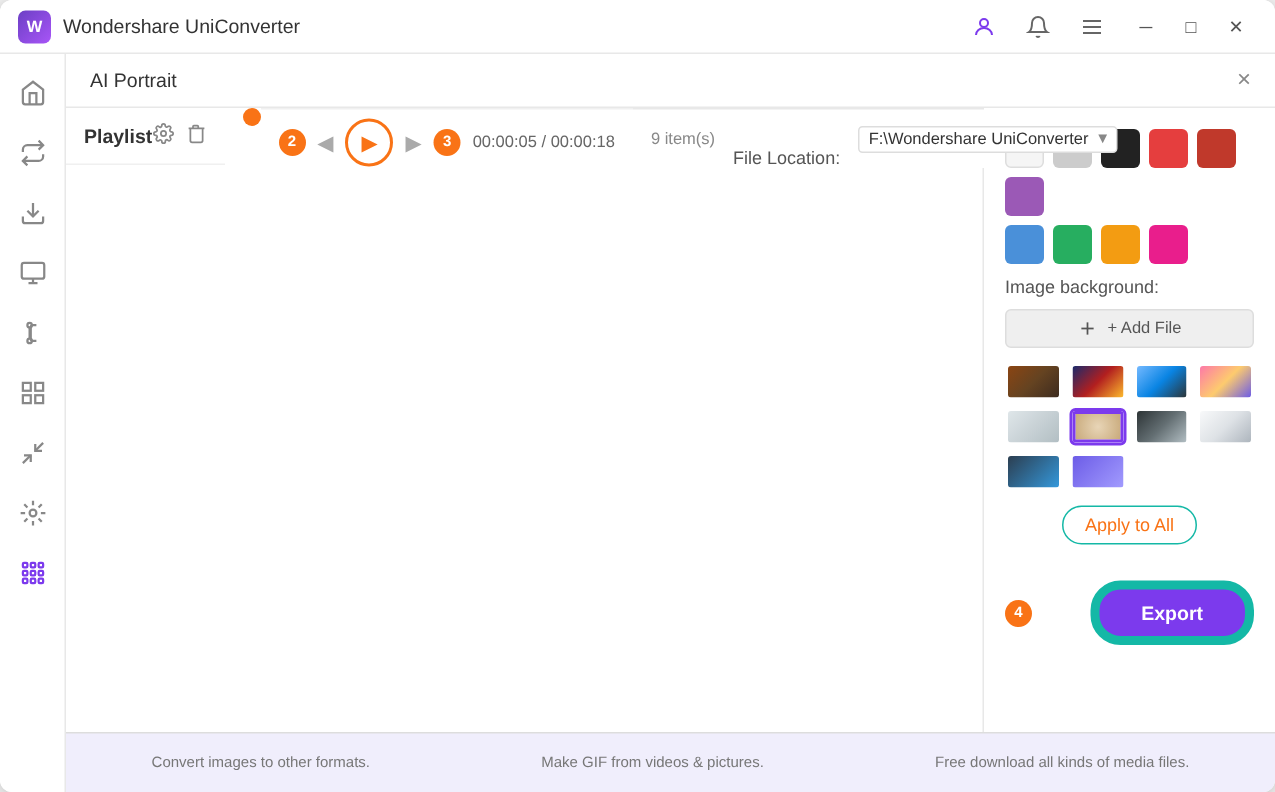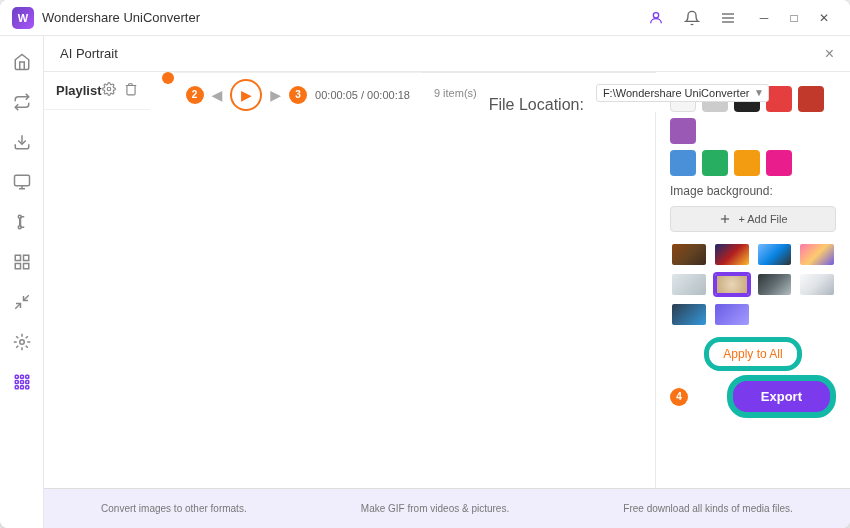--- a/index.html
+++ b/index.html
@@ -64,21 +64,21 @@
     
     .controls-bar { height: 44px; display: flex; align-items: center; padding: 0 12px; gap: 8px; background: #fff; flex-shrink: 0; border-top: 1px solid #f0f0f0; }
     .badge-num { width: 18px; height: 18px; border-radius: 50%; background: #f97316; color: #fff; font-size: 10px; font-weight: bold; display: flex; align-items: center; justify-content: center; }
     .play-btn { width: 32px; height: 32px; border-radius: 50%; border: 2px solid #f97316; display: flex; align-items: center; justify-content: center; cursor: pointer; color: #f97316; font-size: 14px; }
     .prev-next { color: #aaa; font-size: 14px; cursor: pointer; }
     .time-display { margin-left: auto; font-size: 11px; color: #666; }
 
     
     .bottom-bar { height: 40px; display: flex; align-items: center; padding: 0 12px; gap: 12px; background: #fff; border-top: 1px solid #e8e8e8; flex-shrink: 0; }
     .items-count { font-size: 11px; color: #888; }
-    .file-location-label { font-size: 16px; color: #555; margin-top: 25px; }
+    .file-location-label { font-size: 12px; color: #555; margin-top: 25px; }
     .file-location-select { font-size: 11px; border: 1px solid #ddd; border-radius: 3px; padding: 2px 18px 2px 6px; color: #333; background: #fff; cursor: pointer; appearance: none; }
     .folder-icon { color: #888; cursor: pointer; font-size: 16px; }
     .preview-label { font-size: 11px; color: #555; margin-left: 36px; }
 
     
     .toggle-container { position: relative; display: inline-flex; align-items: center; }
     .toggle-badge { width: 16px; height: 16px; border-radius: 50%; background: #f97316; color: #fff; font-size: 9px; font-weight: bold; display: flex; align-items: center; justify-content: center; position: absolute; top: -6px; right: -6px; z-index: 2; }
     .toggle { width: 36px; height: 20px; background: #22c55e; border-radius: 10px; position: relative; cursor: pointer; }
     .toggle-knob { width: 16px; height: 16px; background: #fff; border-radius: 50%; position: absolute; top: 2px; right: 2px; box-shadow: 0 1px 3px rgba(0,0,0,0.3); }
 
@@ -103,21 +103,21 @@
     .bg-t2 { background: linear-gradient(135deg, #1a2a6c, #b21f1f, #fdbb2d); }
     .bg-t3 { background: linear-gradient(135deg, #74b9ff, #0984e3, #2d3436); }
     .bg-t4 { background: linear-gradient(135deg, #fd79a8, #fdcb6e, #6c5ce7); }
     .bg-t5 { background: linear-gradient(135deg, #dfe6e9, #b2bec3); }
     .bg-t6 { background: radial-gradient(circle, #e8d5b7, #c8a97a); border: 2px solid #7c3aed !important; }
     .bg-t7 { background: linear-gradient(135deg, #2d3436, #636e72, #b2bec3); }
     .bg-t8 { background: linear-gradient(135deg, #f8f9fa, #dee2e6, #adb5bd); }
     .bg-t9 { background: linear-gradient(135deg, #2c3e50, #3498db); }
     .bg-t10 { background: linear-gradient(135deg, #6c5ce7, #a29bfe); }
 
-    .apply-all-btn { border: 5px solid #14b8a6; background: #fff; color: #f97316; border-radius: 16px; padding: 5px 14px; cursor: pointer; font-size: 12px; display: block; margin: 0 auto 4px; }
+    .apply-all-btn { border: 1px solid #14b8a6; background: #fff; color: #f97316; border-radius: 16px; padding: 5px 14px; cursor: pointer; font-size: 12px; display: block; margin: 0 auto 24px; }
 
     .export-btn { background: #7c3aed; color: #fff; border: 6px solid #14b8a6; border-radius: 20px; padding: 8px 28px; cursor: pointer; font-size: 13px; font-weight: 600; display: block; margin-left: auto; }
 
     .select-wrapper { position: relative; display: inline-flex; align-items: center; }
     .select-arrow { position: absolute; right: 5px; color: #888; font-size: 10px; pointer-events: none; }
 
     .bottom-footer-bar { height: 40px; background: #f0eefc; display: flex; align-items: center; justify-content: space-around; border-top: 1px solid #ddd; flex-shrink: 0; }
     .footer-feature { font-size: 10px; color: #777; text-align: center; max-width: 200px; }
   </style>
 </head>

